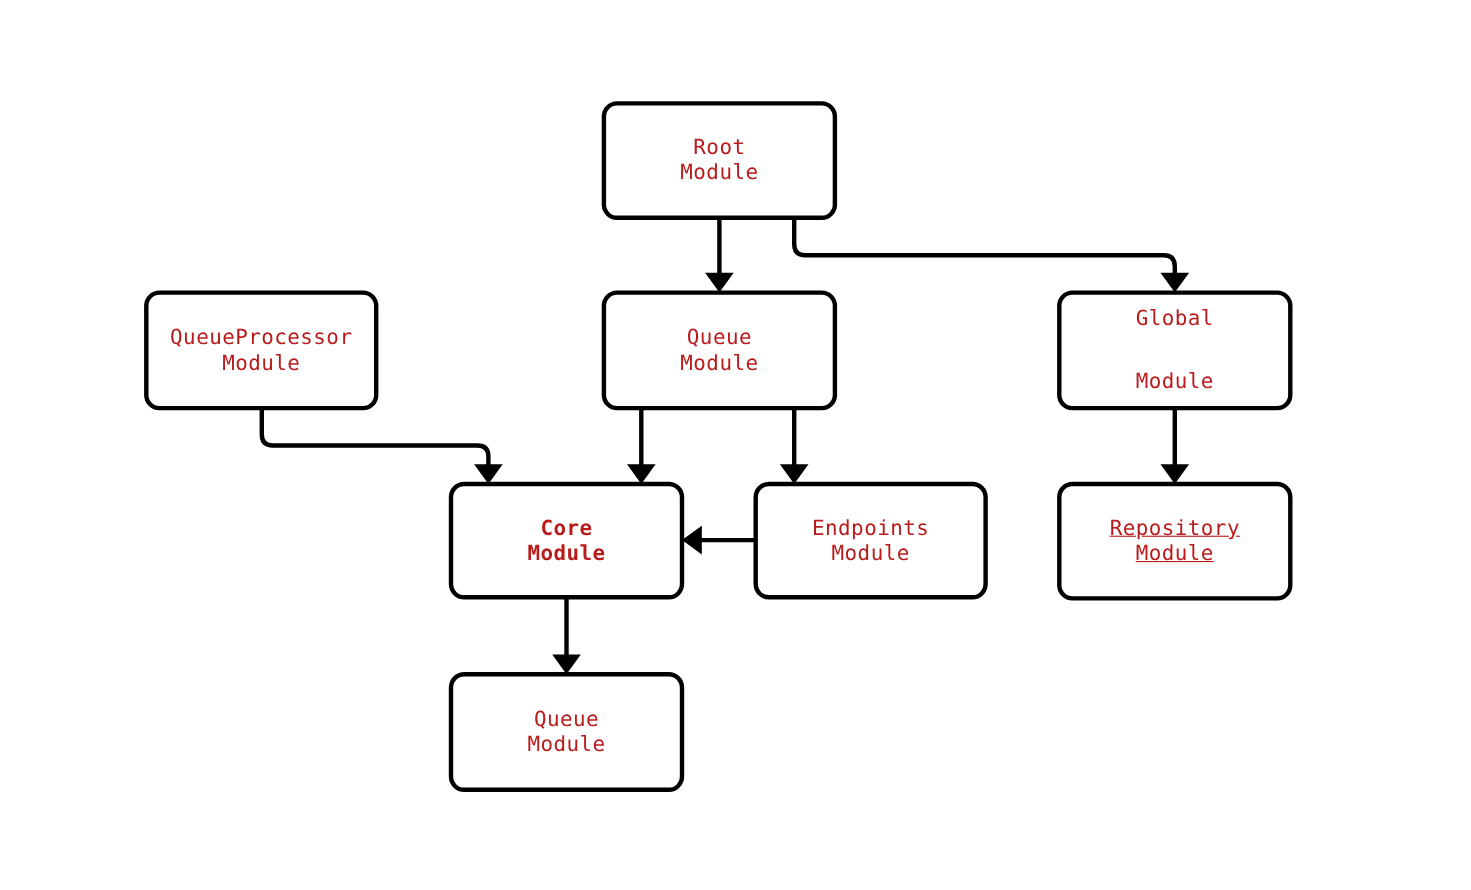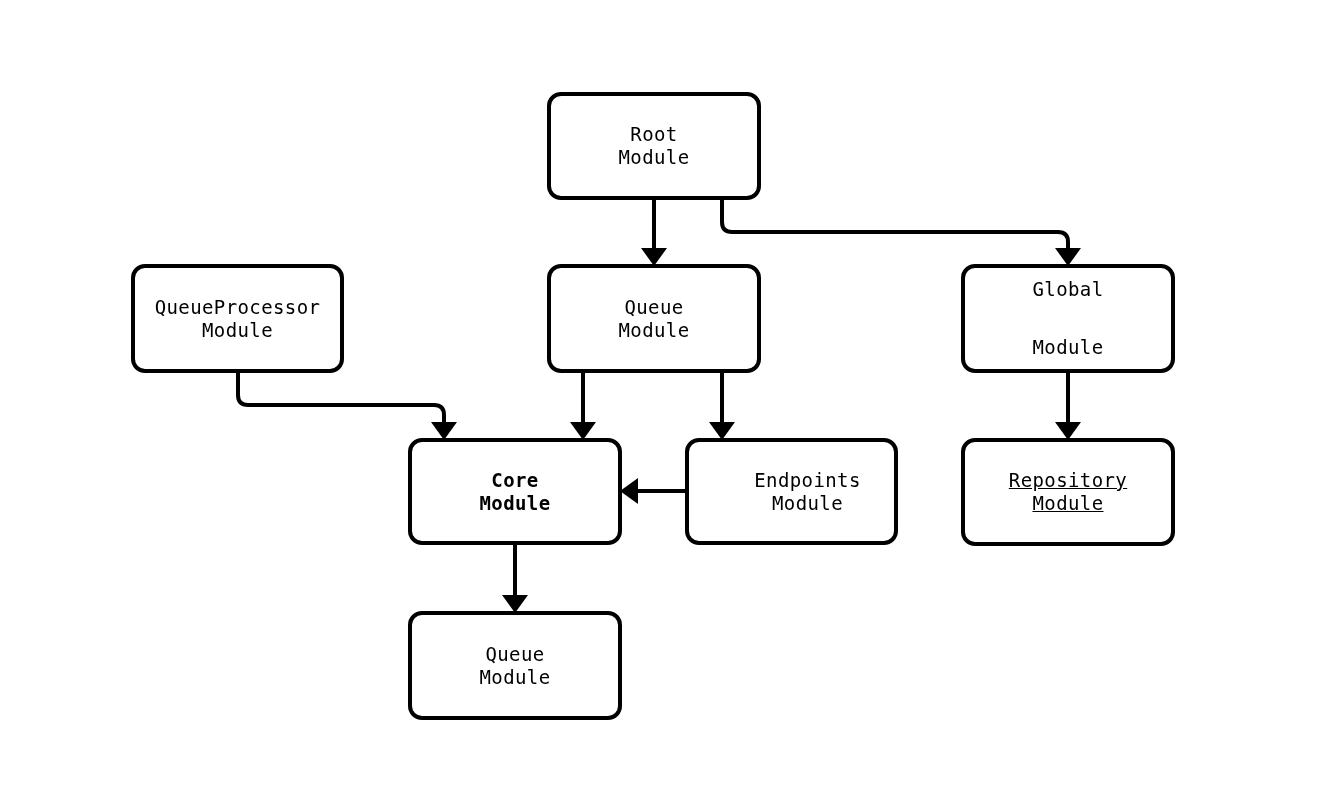--- a/index.html
+++ b/index.html
@@ -46,21 +46,21 @@
   .node-label {
     position: absolute;
     display: flex;
     flex-direction: column;
     align-items: center;
     justify-content: center;
     text-align: center;
     font-family: "DejaVu Sans Mono", "Liberation Mono", monospace;
     font-size: 19px;
     line-height: 23px;
-    color: #000000;
+    color: #b91c1c;
     letter-spacing: 0.4px;
     pointer-events: none;
     white-space: pre;
   }
   .node-label .label-line-1,
   .node-label .label-line-2 {
     display: block;
   }
 </style>
 </head>
@@ -114,18 +114,18 @@
         <rect class="node-box" x="410" y="613" width="210" height="105" rx="12" ry="12"></rect>
       </g>
   </svg>
 
   <div id="labels-layer">
       <div class="node-label" style="left: 549px; top: 94px; width: 210px; height: 104px;"><span class="label-line-1">Root</span><span class="label-line-2">Module</span></div>
       <div class="node-label" style="left: 133px; top: 266px; width: 209px; height: 105px;"><span class="label-line-1">QueueProcessor</span><span class="label-line-2">Module</span></div>
       <div class="node-label" style="left: 549px; top: 266px; width: 210px; height: 105px;"><span class="label-line-1">Queue</span><span class="label-line-2">Module</span></div>
       <div class="node-label" style="left: 963px; top: 266px; width: 210px; height: 105px; gap: 35px;"><span class="label-line-1">Global</span><span class="label-line-2">Module</span></div>
       <div class="node-label" style="left: 410px; top: 440px; width: 210px; height: 103px; font-weight: bold;"><span class="label-line-1">Core</span><span class="label-line-2">Module</span></div>
-      <div class="node-label" style="left: 703px; top: 440px; width: 209px; height: 103px;"><span class="label-line-1">Endpoints</span><span class="label-line-2">Module</span></div>
+      <div class="node-label" style="left: 687px; top: 440px; width: 209px; height: 103px;"><span class="label-line-1">Endpoints</span><span class="label-line-2">Module</span></div>
       <div class="node-label" style="left: 963px; top: 440px; width: 210px; height: 104px; text-decoration: underline;"><span class="label-line-1">Repository</span><span class="label-line-2">Module</span></div>
       <div class="node-label" style="left: 410px; top: 613px; width: 210px; height: 105px;"><span class="label-line-1">Queue</span><span class="label-line-2">Module</span></div>
     </div>
 
 </div>
 
 </body></html>

